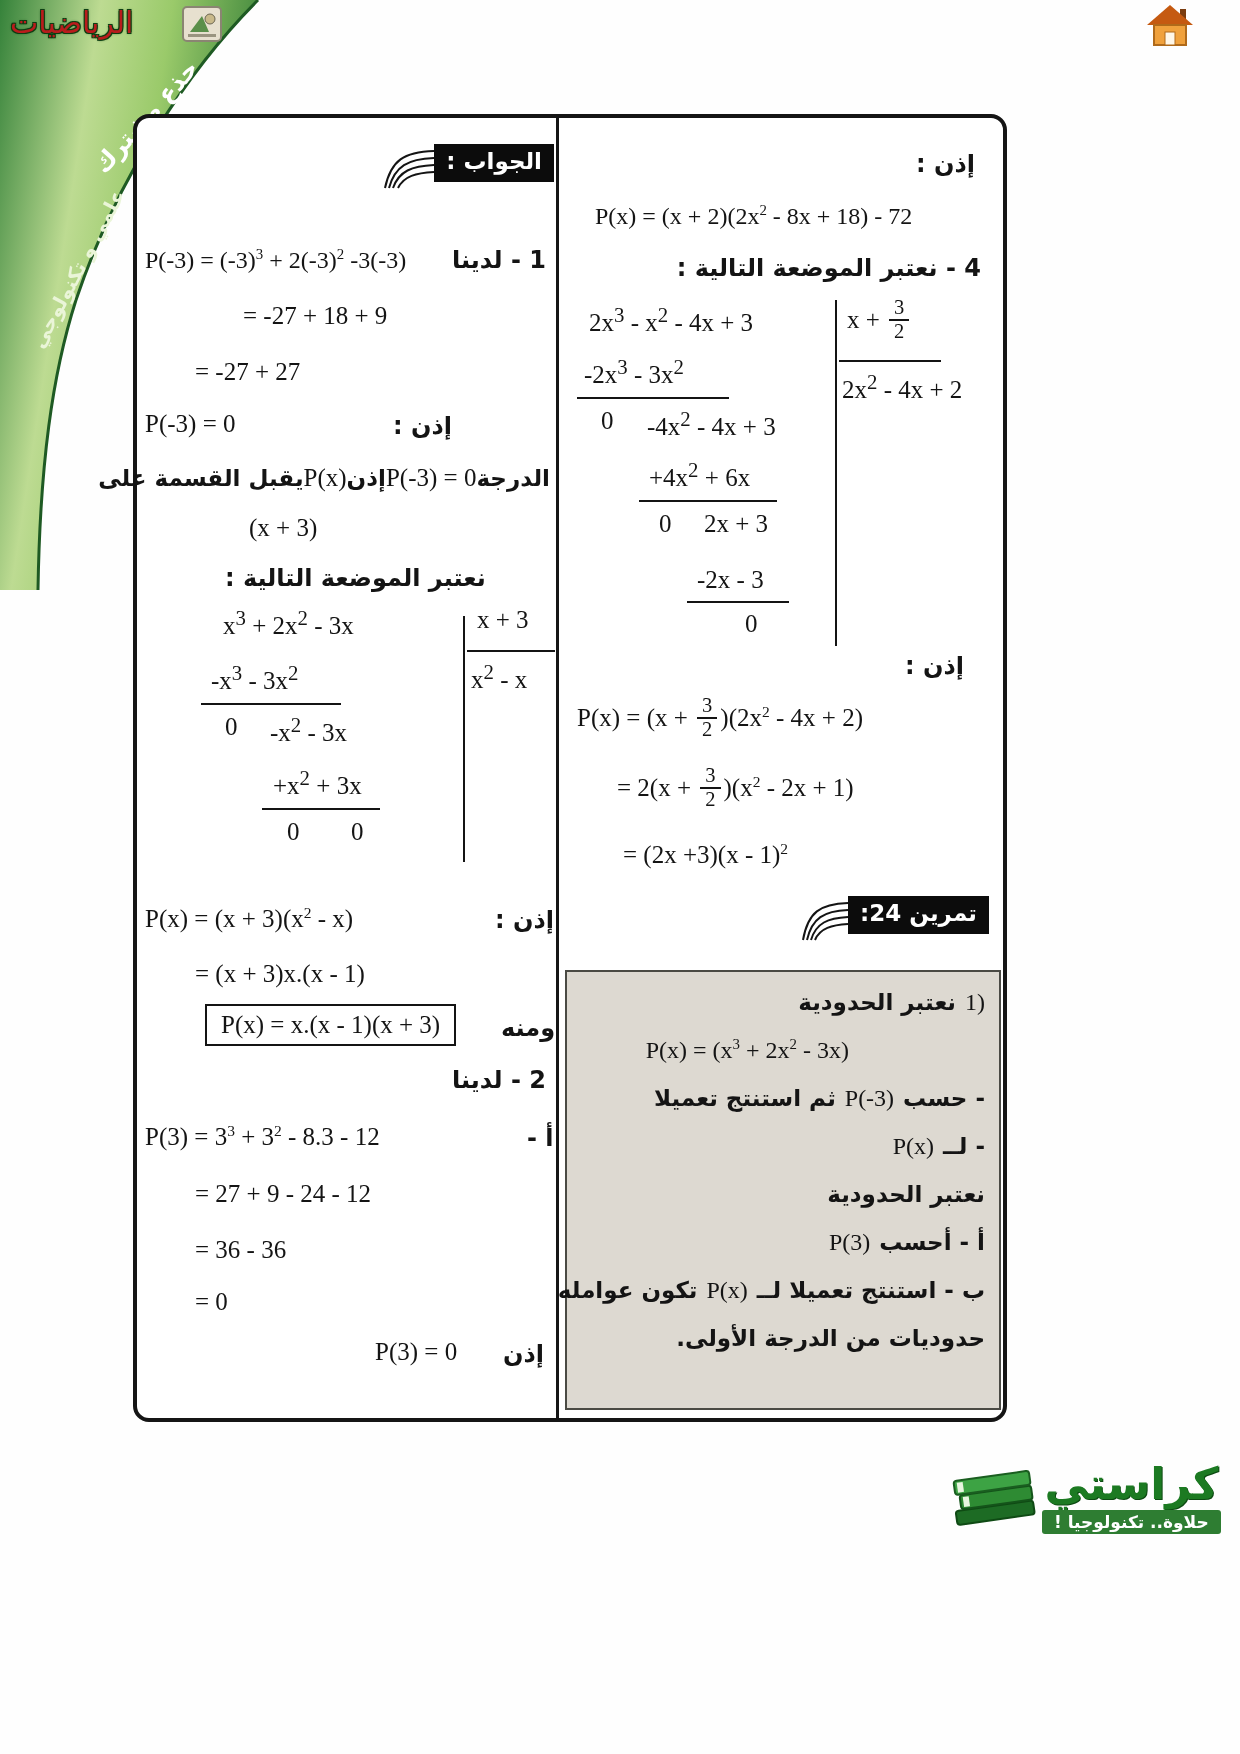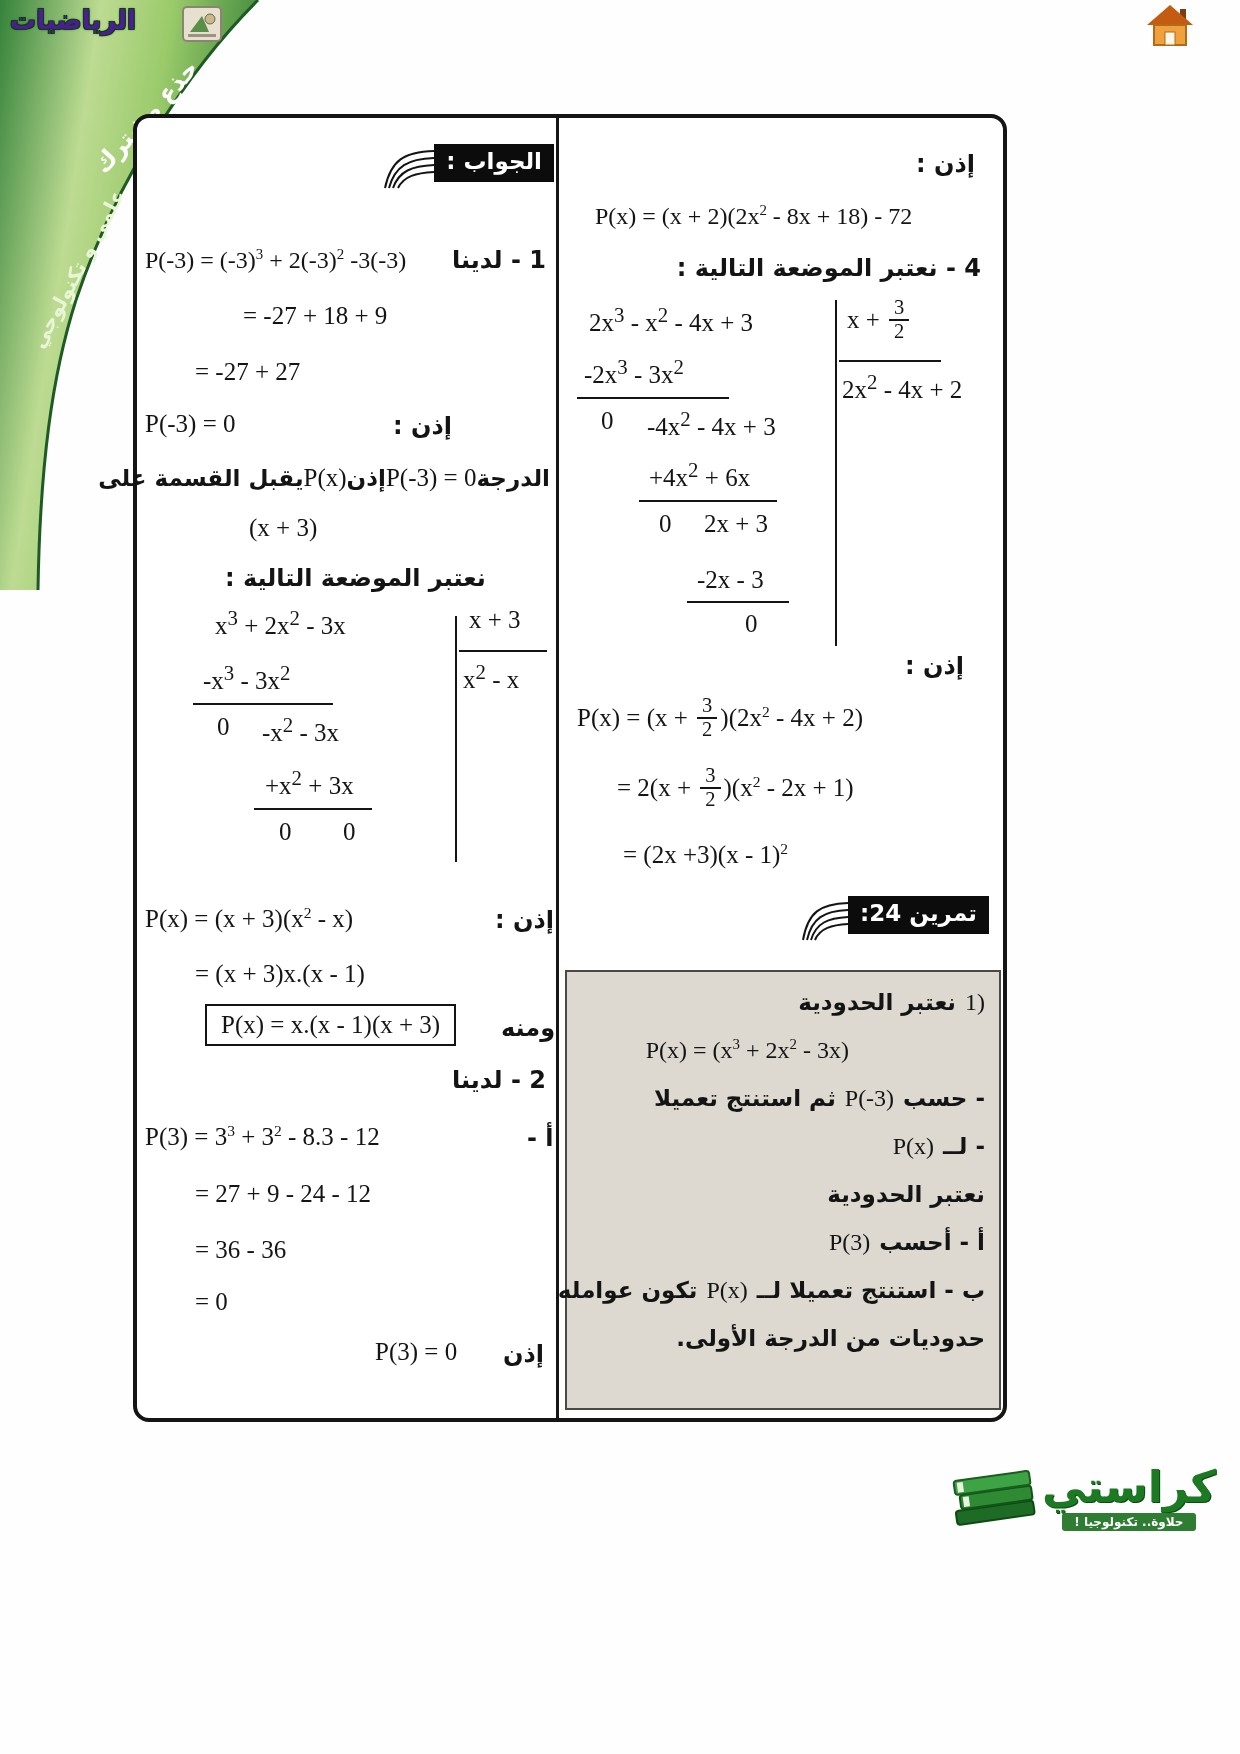--- a/index.html
+++ b/index.html
@@ -79,33 +79,33 @@
   .ex-line {
     height:48px; display:flex; direction:rtl; align-items:center;
     padding:0 14px; gap:9px;
   }
   .ex-line .ar { font-size:23px; }
   .ex-line .math { font-size:24px; }
 
   
   .ribbon-title {
     position:absolute; left:10px; top:5px;
-    font-size:26px; font-weight:bold; color:#4c1d95; direction:rtl;
+    font-size:30px; font-weight:normal; color:#b91c1c; direction:rtl;
     text-shadow:0 0 3px #0e3f13, 1px 1px 0 #0e3f13, -1px -1px 0 #0e3f13,
                 1px -1px 0 #0e3f13, -1px 1px 0 #0e3f13;
   }
 
   
   .logo { position:absolute; left:946px; top:1460px; display:flex; align-items:center; gap:4px; }
   .logo-name {
     font-size:44px; font-weight:bold; color:#1c7a22; direction:rtl;
     text-shadow:1px 1px 0 #0d4a12; line-height:1.1;
   }
   .logo-tag {
-    background:#2e7d32; color:#fff; font-size:12px; font-weight:bold;
+    background:#2e7d32; color:#fff; font-size:17px; font-weight:bold;
     padding:2px 12px; border-radius:3px; direction:rtl; white-space:nowrap;
   }
 </style>
 </head>
 <body>
 
 <svg class="abs" style="left:0;top:0" width="310" height="590" viewBox="0 0 310 590">
   <defs>
     <linearGradient id="g1" x1="0" y1="0" x2="1" y2="0.35">
       <stop offset="0" stop-color="#35823a"></stop>
@@ -161,21 +161,21 @@
     <div class="row" style="top:346px;left:6px;right:6px;justify-content:space-between;">
       <span class="ar" style="font-size:23px;">الدرجة</span>
       <span class="math">P(-3) = 0</span>
       <span class="ar" style="font-size:23px;">إذن</span>
       <span class="math">P(x)</span>
       <span class="ar" style="font-size:23px;">يقبل القسمة على</span>
     </div>
     <span class="math abs" style="left:112px;top:396px;">(x + 3)</span>
     <span class="ar abs" style="left:88px;top:446px;">نعتبر الموضعة التالية :</span>
 
-    <div class="longdiv" style="top:488px;left:0;width:454px;height:262px;">
+    <div class="longdiv" style="top:488px;left:8px;width:454px;height:262px;">
       <span class="ld-t" style="left:78px;top:0;">x<sup>3</sup> + 2x<sup>2</sup> - 3x</span>
       <span class="ld-t" style="left:66px;top:55px;">-x<sup>3</sup> - 3x<sup>2</sup></span>
       <div class="hline" style="left:56px;top:97px;width:140px;"></div>
       <span class="ld-t" style="left:80px;top:107px;">0</span>
       <span class="ld-t" style="left:125px;top:107px;">-x<sup>2</sup> - 3x</span>
       <span class="ld-t" style="left:128px;top:160px;">+x<sup>2</sup> + 3x</span>
       <div class="hline" style="left:117px;top:202px;width:118px;"></div>
       <span class="ld-t" style="left:142px;top:212px;">0</span>
       <span class="ld-t" style="left:206px;top:212px;">0</span>
       <div class="vline" style="left:318px;top:10px;height:246px;"></div>

